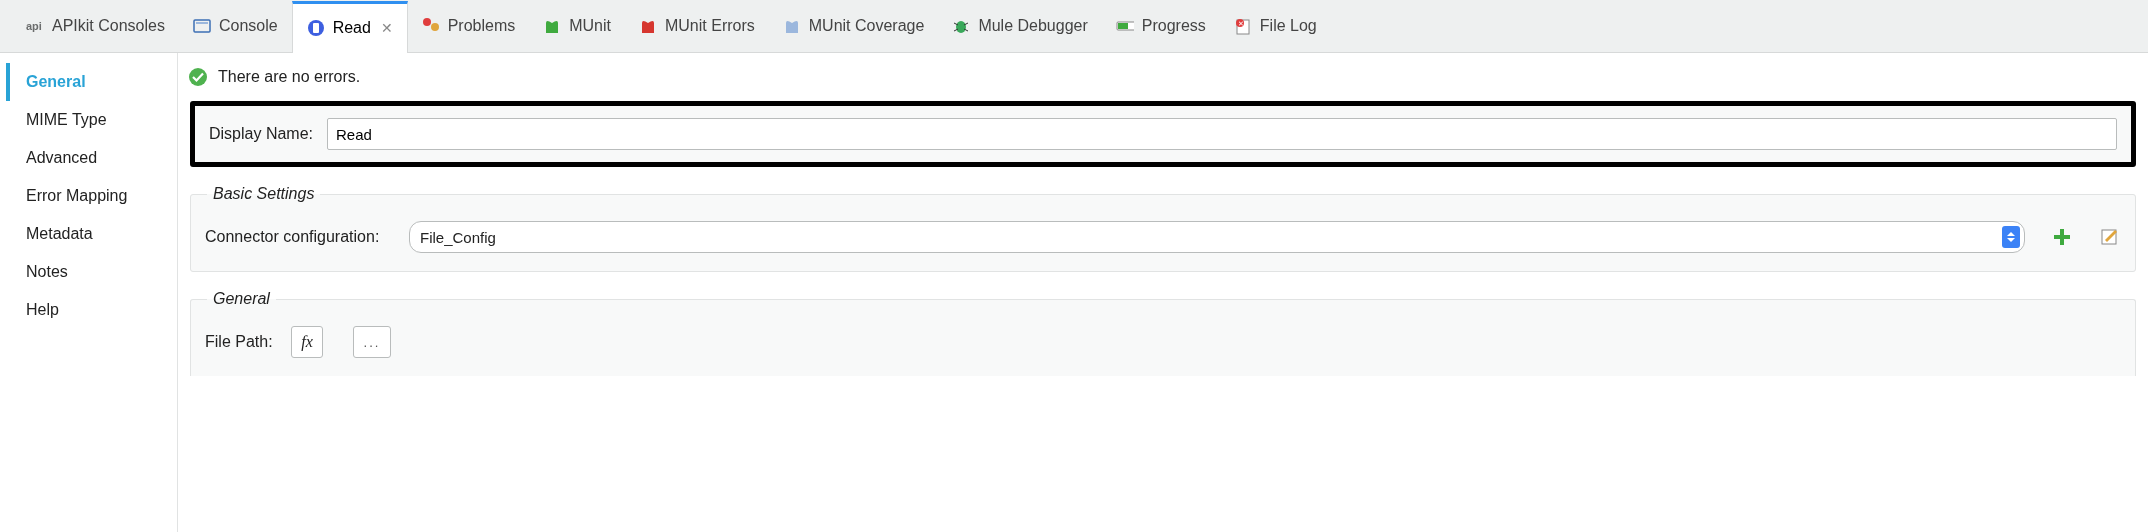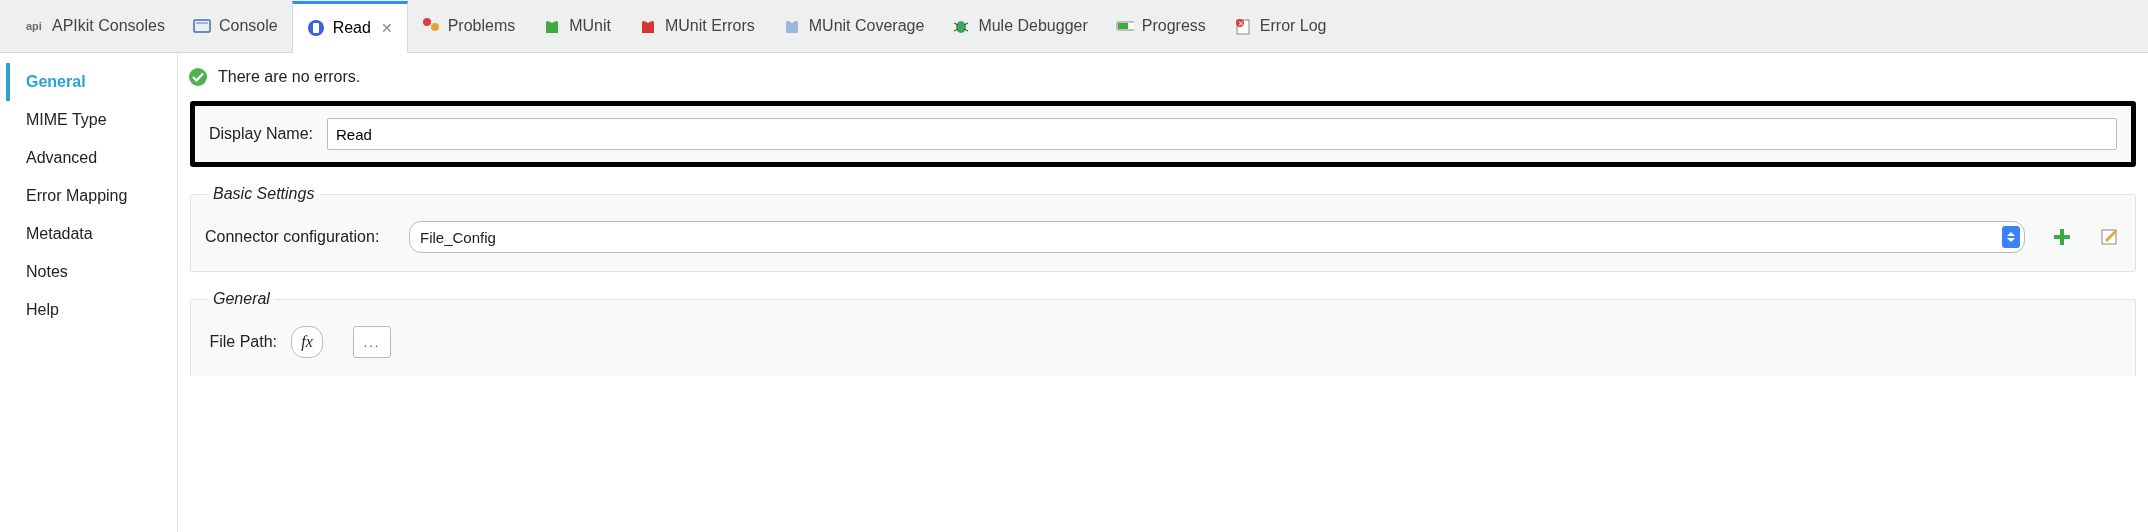--- a/index.html
+++ b/index.html
@@ -23,26 +23,26 @@
   .panel{margin:4px 12px 12px 12px;border:5px solid #000000;border-radius:3px;background:#f8f9f9;padding:12px 14px;}
   .row{display:flex;align-items:center;gap:14px;}
   .row .lbl{font-size:16px;color:#222;white-space:nowrap;}
   input[type=text].field{flex:1;height:30px;border:1px solid #b9bcbc;border-radius:2px;padding:0 8px;font-size:15px;background:#fff;}
   .select-wrap{flex:1;display:flex;align-items:center;}
   .select{flex:1;height:30px;border:1px solid #b9bcbc;border-radius:12px;background:#fff;display:flex;align-items:center;justify-content:space-between;padding:0 4px 0 10px;font-size:15px;cursor:pointer;}
   .select .arrow{width:18px;height:22px;border-radius:3px;background:#3b82f6;display:flex;align-items:center;justify-content:center;flex-direction:column;}
   .select .arrow::before{content:"";border-left:4px solid transparent;border-right:4px solid transparent;border-bottom:4px solid #fff;margin-bottom:2px;}
   .select .arrow::after{content:"";border-left:4px solid transparent;border-right:4px solid transparent;border-top:4px solid #fff;}
   .iconbtn{width:22px;height:22px;display:inline-flex;align-items:center;justify-content:center;margin-left:12px;cursor:pointer;}
-  .fx{width:30px;height:30px;border:1px solid #b9bcbc;border-radius:13px;background:#fff;display:flex;align-items:center;justify-content:center;font-style:italic;font-family:"Times New Roman",serif;font-size:16px;cursor:pointer;margin-right:6px;}
+  .fx{width:30px;height:30px;border:1px solid #b9bcbc;border-radius:3px;background:#fff;display:flex;align-items:center;justify-content:center;font-style:italic;font-family:"Times New Roman",serif;font-size:16px;cursor:pointer;margin-right:6px;}
   .browse{width:36px;height:30px;border:1px solid #b9bcbc;border-radius:3px;background:#fff;display:flex;align-items:center;justify-content:center;margin-left:10px;font-size:13px;letter-spacing:2px;cursor:pointer;color:#555;}
   fieldset.group{border:1px solid #e1e3e3;border-radius:3px;margin:6px 12px 12px 12px;padding:18px 14px;background:#f8f9f9;}
   fieldset.group>legend{font-size:16px;color:#222;padding:0 6px;margin-left:2px;font-style:italic;}
   .cfg-row .lbl{min-width:190px;}
-  .gen-row .lbl{min-width:72px;text-align:right;}
+  .gen-row .lbl{min-width:72px;}
   svg{display:block;}
 </style>
 </head>
 <body>
 <div class="root">
 
 <div class="tabbar">
   <div class="tab">
     <span class="icon">
           <svg width="18" height="14">
@@ -125,21 +125,21 @@
     <span class="lbl">Progress</span>
   </div>
   <div class="tab">
     <span class="icon">
           <svg width="18" height="18">
             <rect x="3" y="3" width="12" height="14" fill="#fff" stroke="#888"></rect>
             <circle cx="6" cy="6" r="4" fill="#e03d3d"></circle>
             <text x="4" y="9" font-size="7" fill="#fff">✕</text>
           </svg>
         </span>
-    <span class="lbl">Error Log</span>
+    <span class="lbl">File Log</span>
   </div>
 </div>
 
 <div class="body">
 
   <div class="sidebar">
     <div class="side-item sel"><span>General</span></div>
     <div class="side-item"><span>MIME Type</span></div>
     <div class="side-item"><span>Advanced</span></div>
     <div class="side-item"><span>Error Mapping</span></div>

